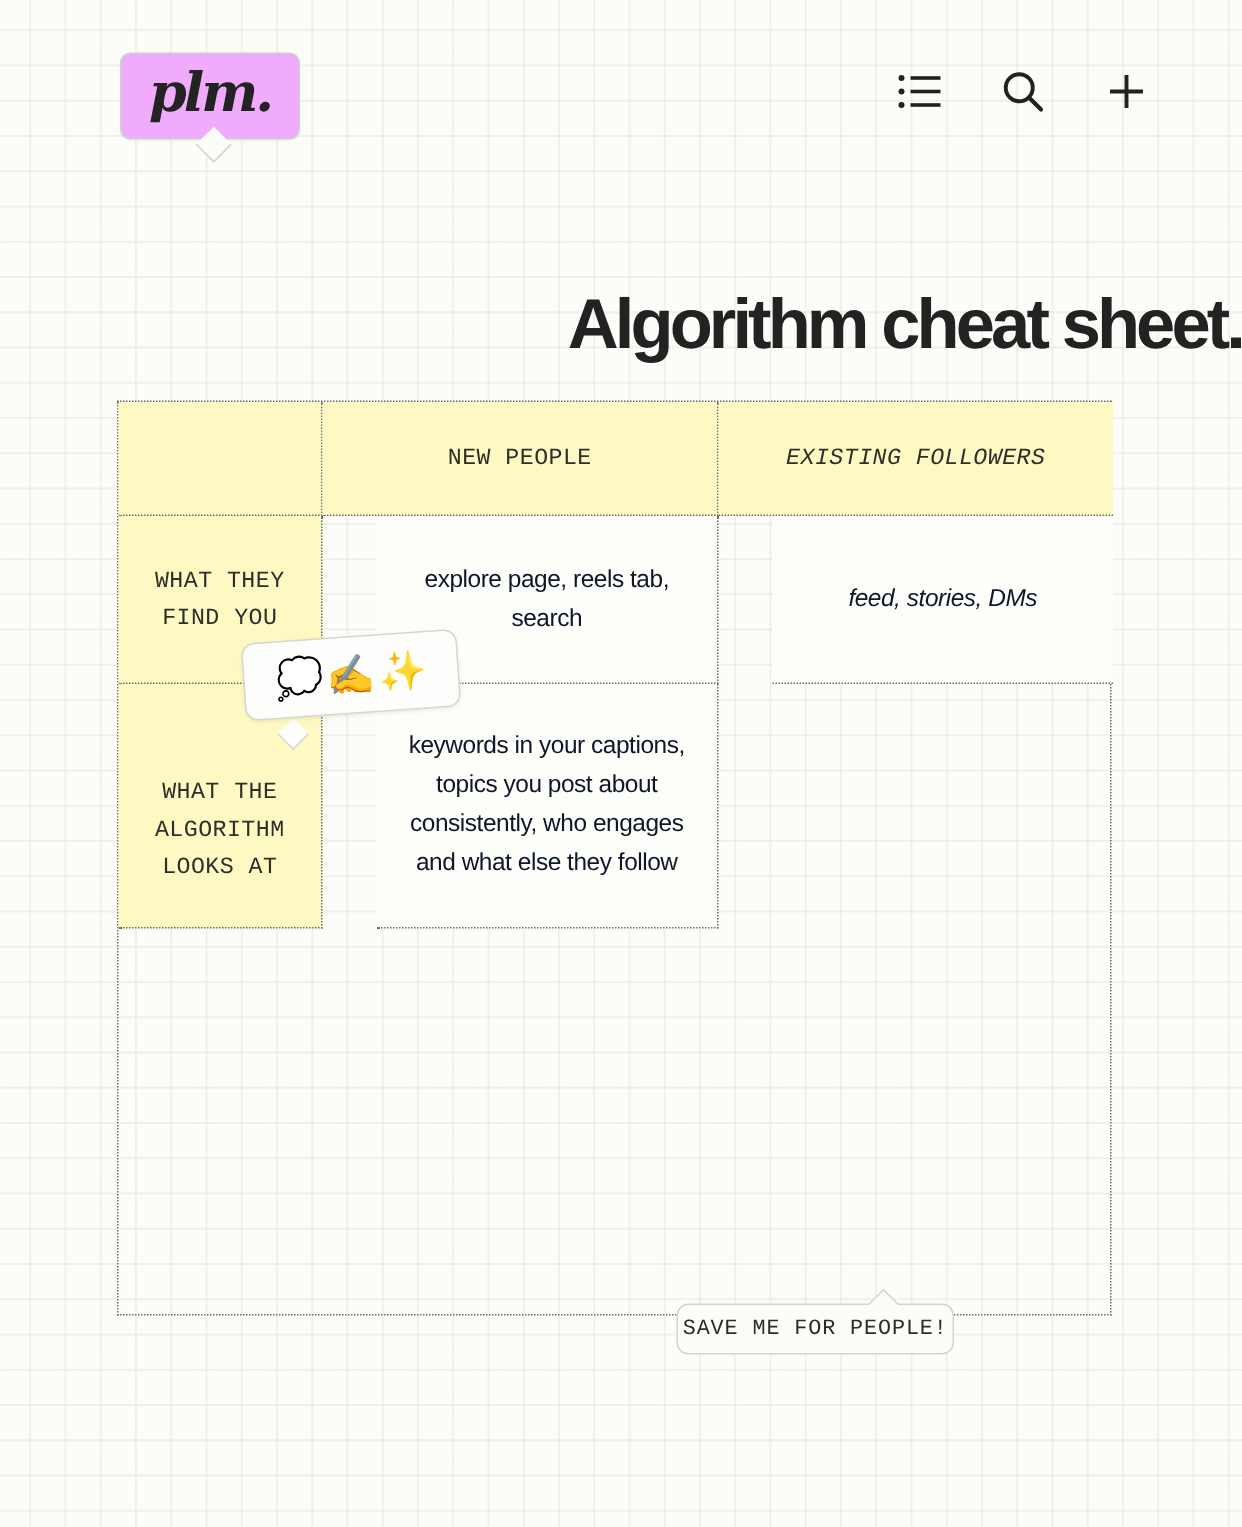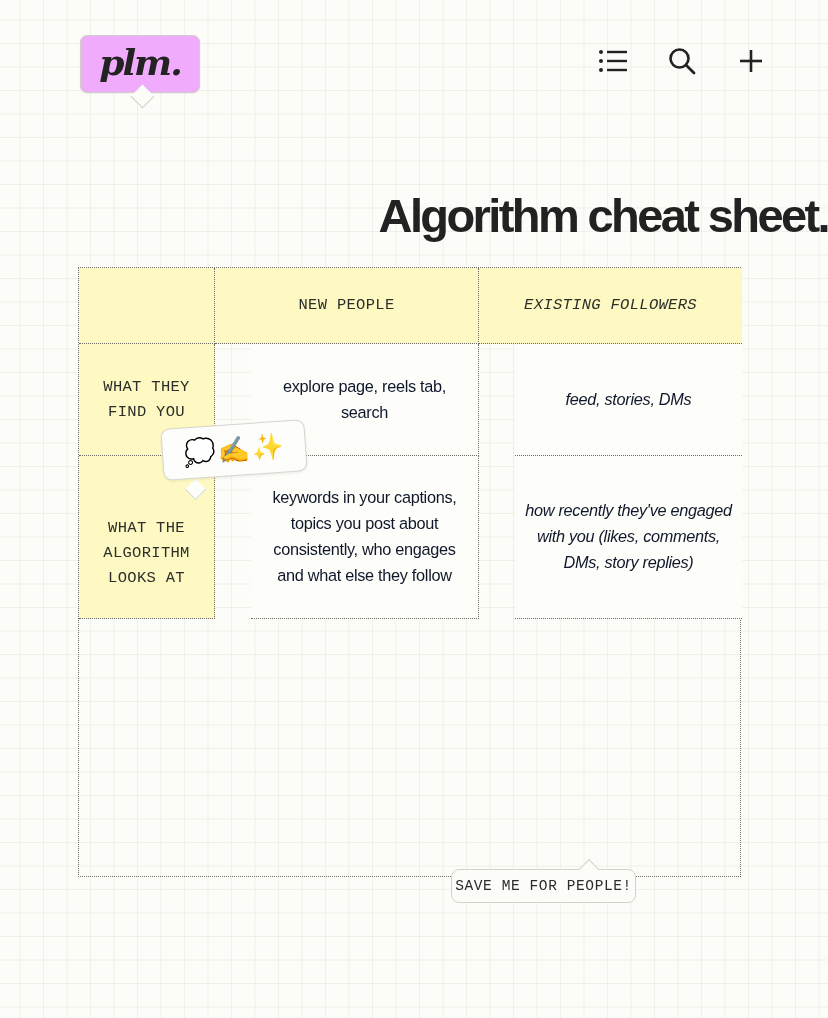--- a/index.html
+++ b/index.html
@@ -136,23 +136,20 @@
   <div class="cell white body-text last-col">
     <span>feed, stories, DMs</span>
   </div>
 
   <div class="cell green mono">
     <span style="width:100px;margin-top:32px;">WHAT THE ALGORITHM LOOKS AT</span>
   </div>
   <div class="cell white body-text">
     <span style="width:246px;display:block;text-align:center;">keywords in your captions, topics you post about consistently, who engages and what else they follow</span>
   </div>
-  <div class="cell white body-text last-col">
-    <span style="width:250px;display:block;">how recently they've engaged with you (likes, comments, DMs, story replies)</span>
-  </div>
 
 </div>
 
 <div class="emoji-tail"></div>
 <div class="emoji-bubble">
   <span>💭</span>
   <span>✍️</span>
   <span>✨</span>
 </div>
 

